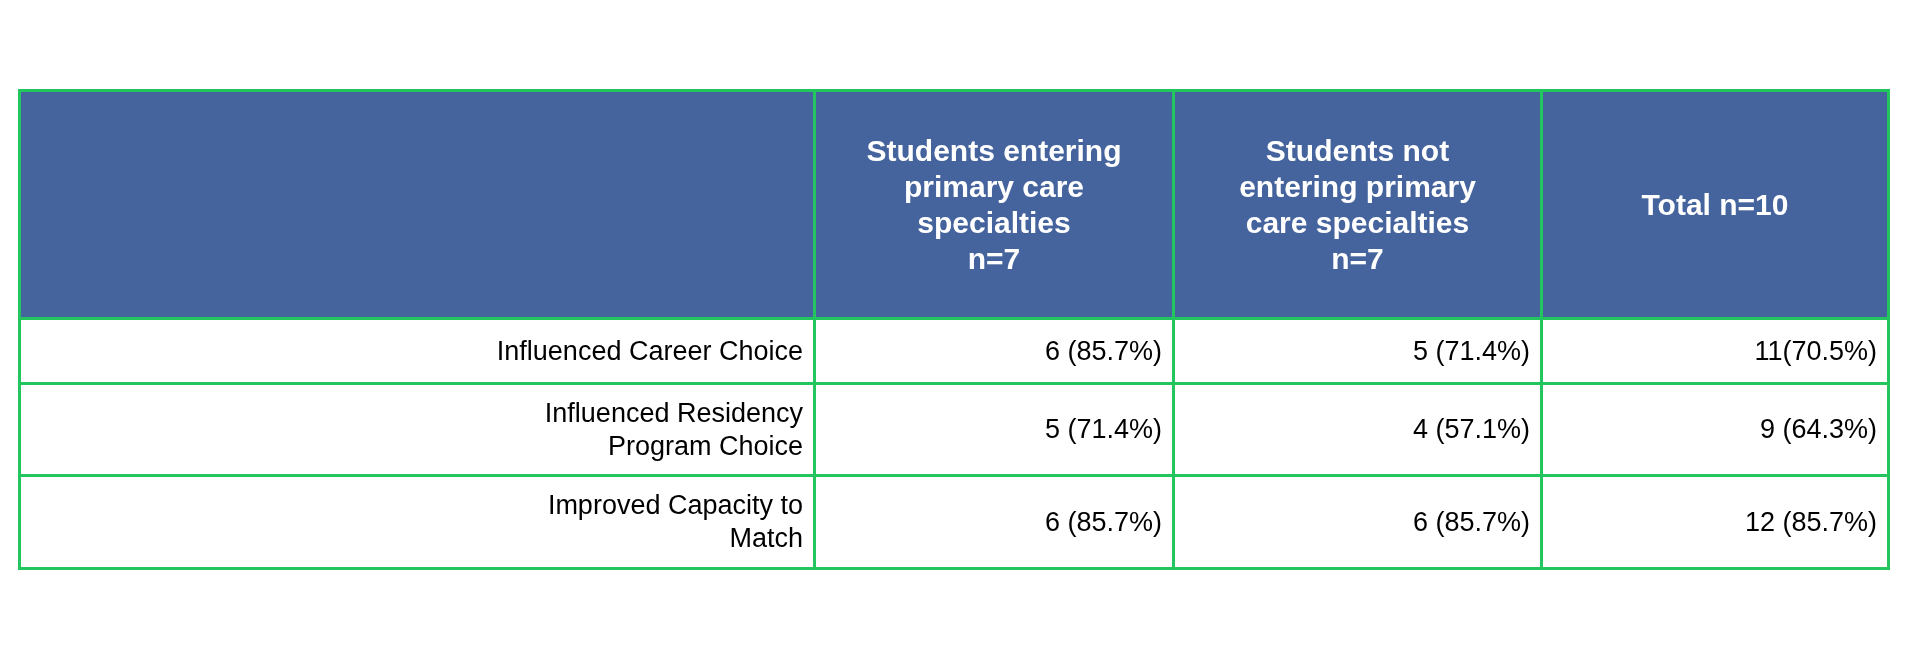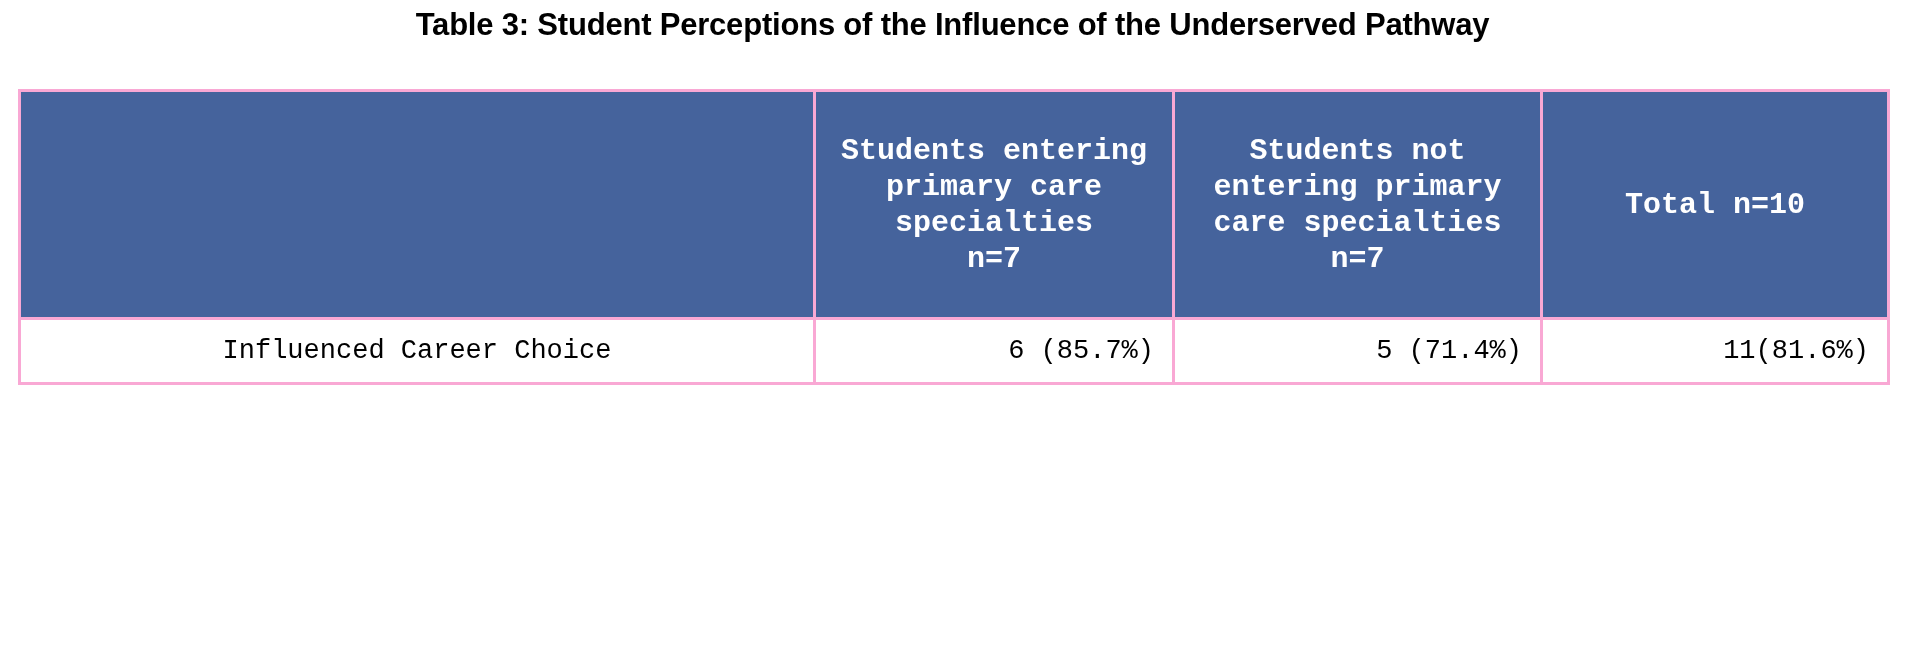--- a/index.html
+++ b/index.html
@@ -50,25 +50,24 @@
 
   table.data-table {
     border-collapse: collapse;
     table-layout: fixed;
     width: 1869px;
     background: #ffffff;
   }
 
   table.data-table td,
   table.data-table th {
-    border: 3px solid #f9a8d4;
-    padding: 8px;
+    border: 3px solid #22c55e;
+    padding: 0;
     vertical-align: middle;
     box-sizing: border-box;
-    font-family: Liberation Mono, monospace;
   }
 
   
   col.c0 { width: 795px; }
   col.c1 { width: 359px; }
   col.c2 { width: 368px; }
   col.c3 { width: 347px; }
 
   
   tr.header-row th {
@@ -102,29 +101,28 @@
   tbody td .cell-text {
     display: block;
     padding: 0 10px;
     white-space: pre-line;
   }
 
   tr.row-0 td { height: 65px; }
   tr.row-1 td { height: 92px; }
   tr.row-2 td { height: 93px; }
 
-  .row-label { text-align: center; }
+  .row-label { }
 </style>
 </head>
 <body>
 
 <div id="page">
 
   <div class="table-caption">
-    <span class="caption-line">Table 3: Student Perceptions of the Influence of the Underserved Pathway</span>
   </div>
 
   <div class="table-wrap">
     <table class="data-table">
       <colgroup>
         <col class="c0">
         <col class="c1">
         <col class="c2">
         <col class="c3">
       </colgroup>
@@ -155,20 +153,50 @@
           <td class="row-label">
             <span class="cell-text">Influenced Career Choice</span>
           </td>
           <td>
             <span class="cell-text">6 (85.7%)</span>
           </td>
           <td>
             <span class="cell-text">5 (71.4%)</span>
           </td>
           <td>
-            <span class="cell-text">11(81.6%)</span>
+            <span class="cell-text">11(70.5%)</span>
+          </td>
+        </tr>
+        <tr class="row-1">
+          <td class="row-label">
+            <span class="cell-text">Influenced Residency
+Program Choice</span>
+          </td>
+          <td>
+            <span class="cell-text">5 (71.4%)</span>
+          </td>
+          <td>
+            <span class="cell-text">4 (57.1%)</span>
+          </td>
+          <td>
+            <span class="cell-text">9 (64.3%)</span>
+          </td>
+        </tr>
+        <tr class="row-2">
+          <td class="row-label">
+            <span class="cell-text">Improved Capacity to
+Match</span>
+          </td>
+          <td>
+            <span class="cell-text">6 (85.7%)</span>
+          </td>
+          <td>
+            <span class="cell-text">6 (85.7%)</span>
+          </td>
+          <td>
+            <span class="cell-text">12 (85.7%)</span>
           </td>
         </tr>
       </tbody>
     </table>
   </div>
 
 </div>
 
 </body></html>

